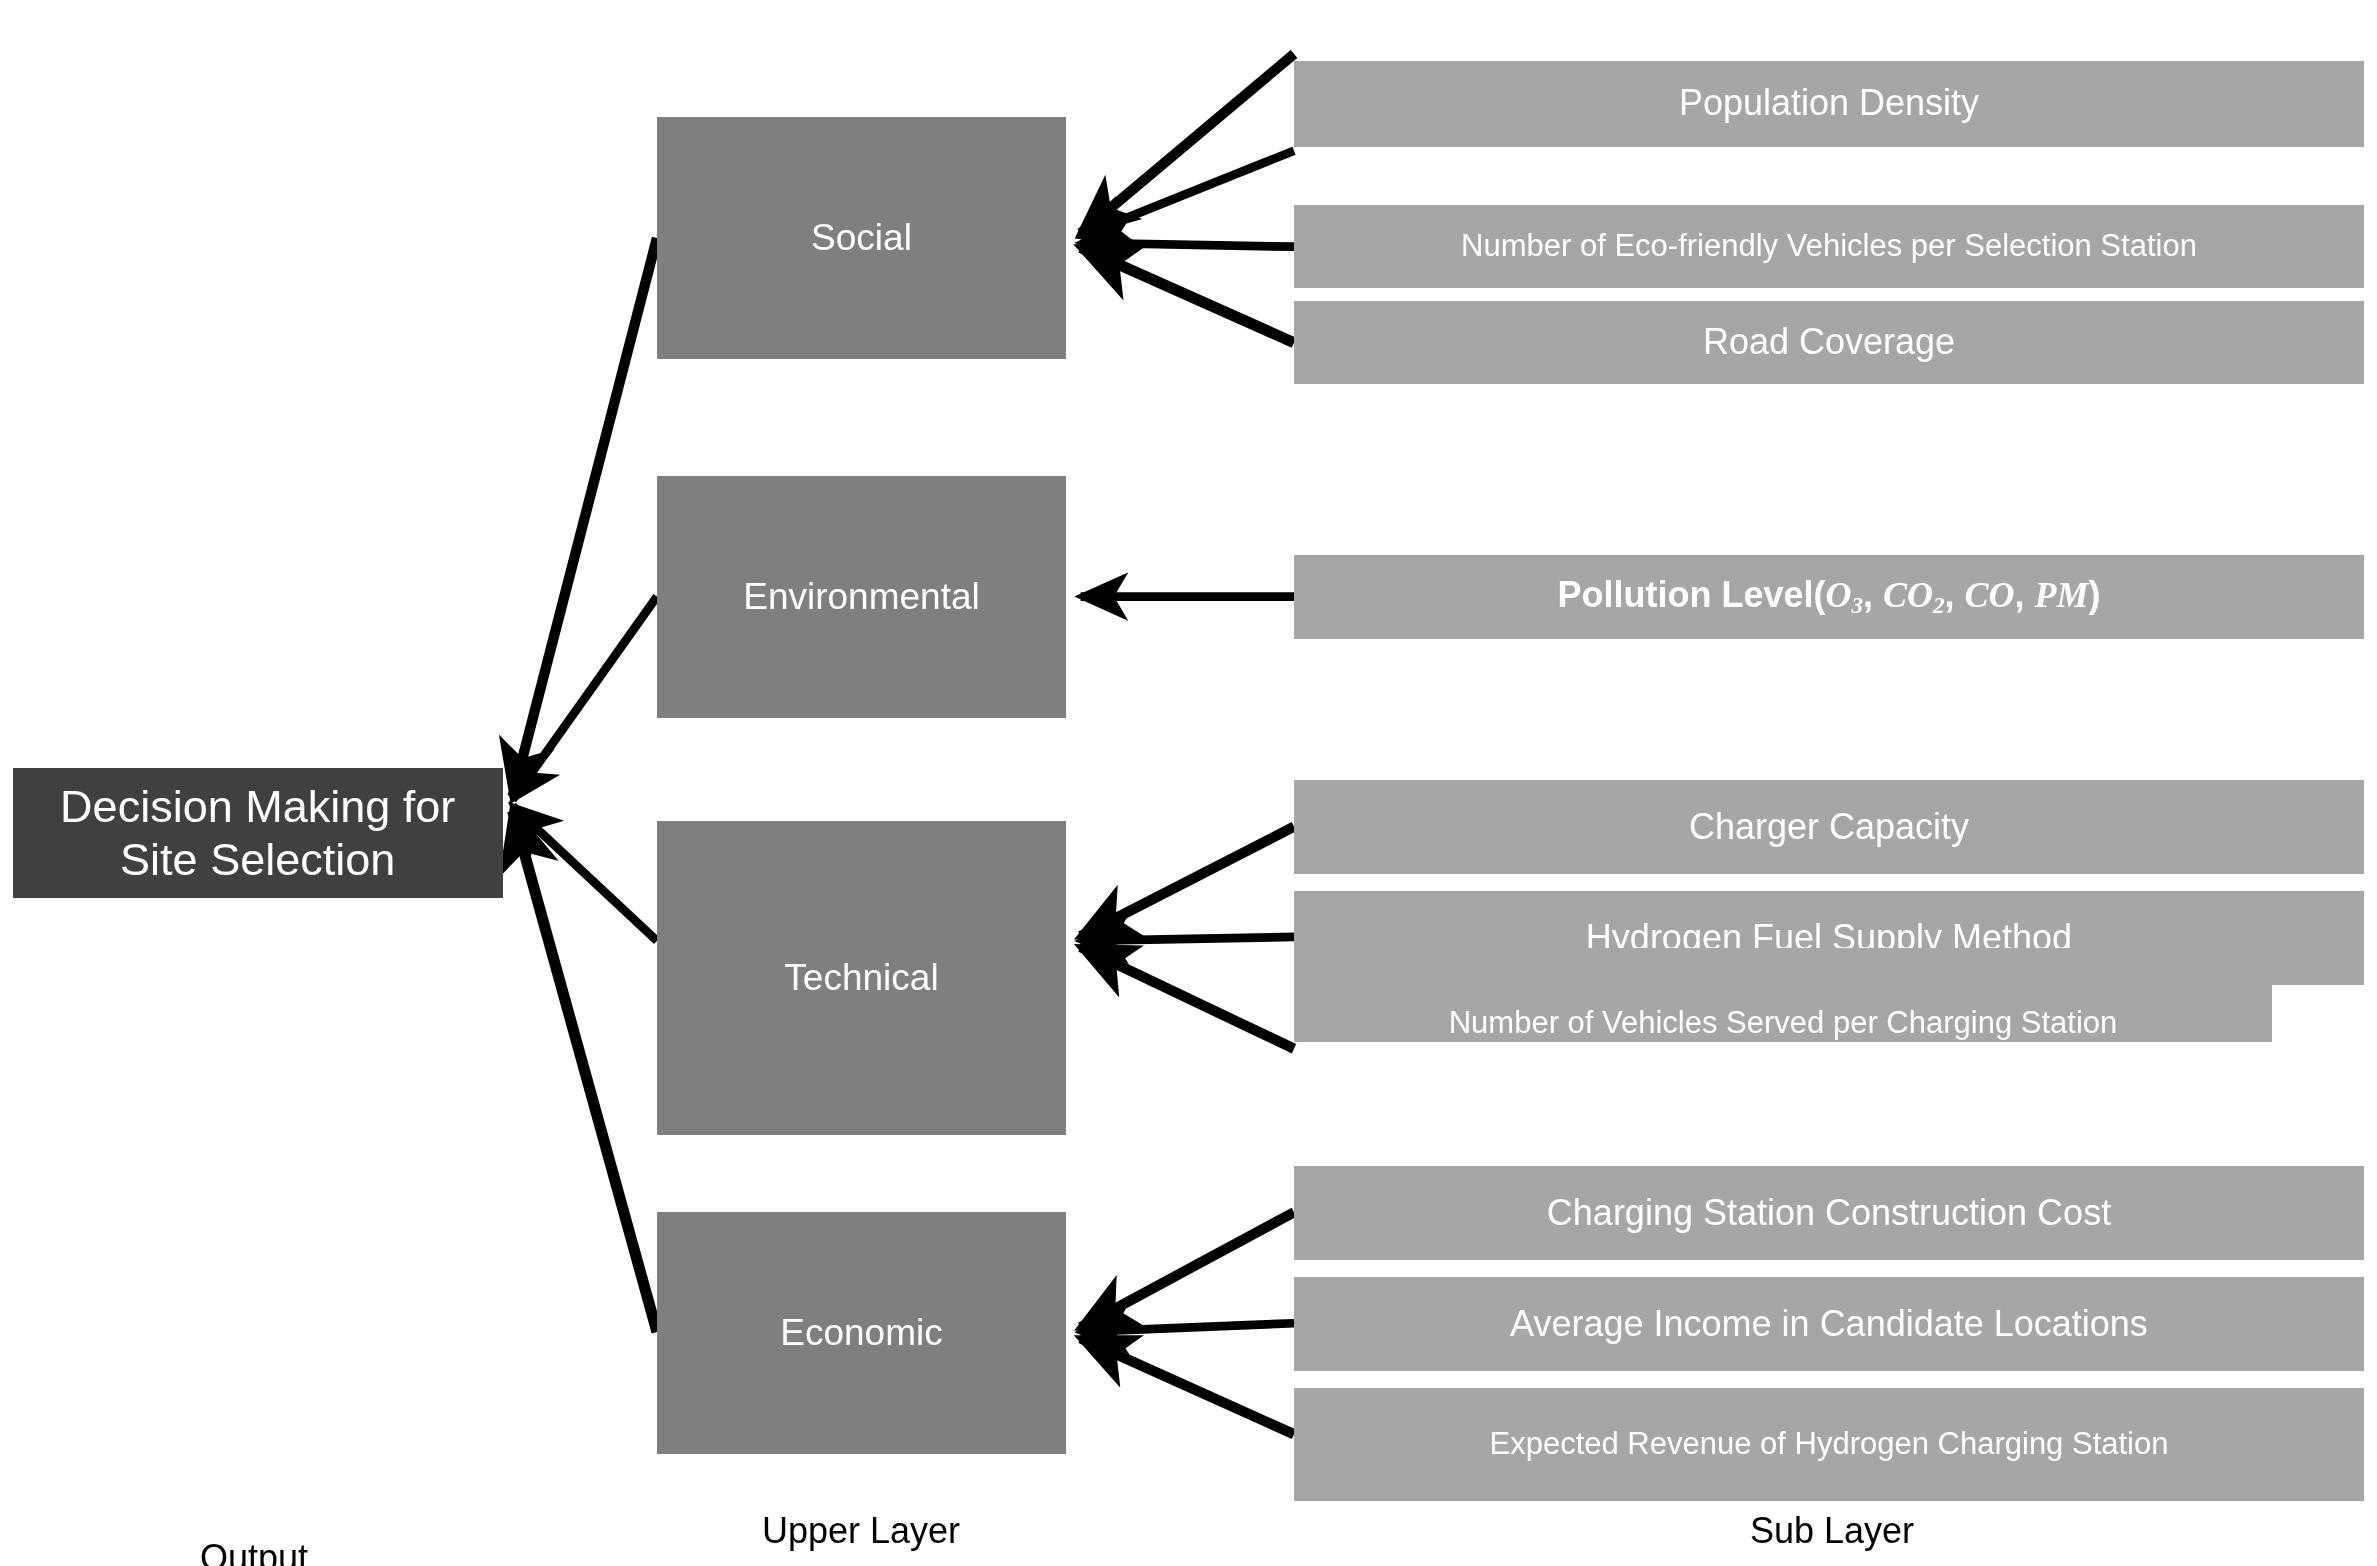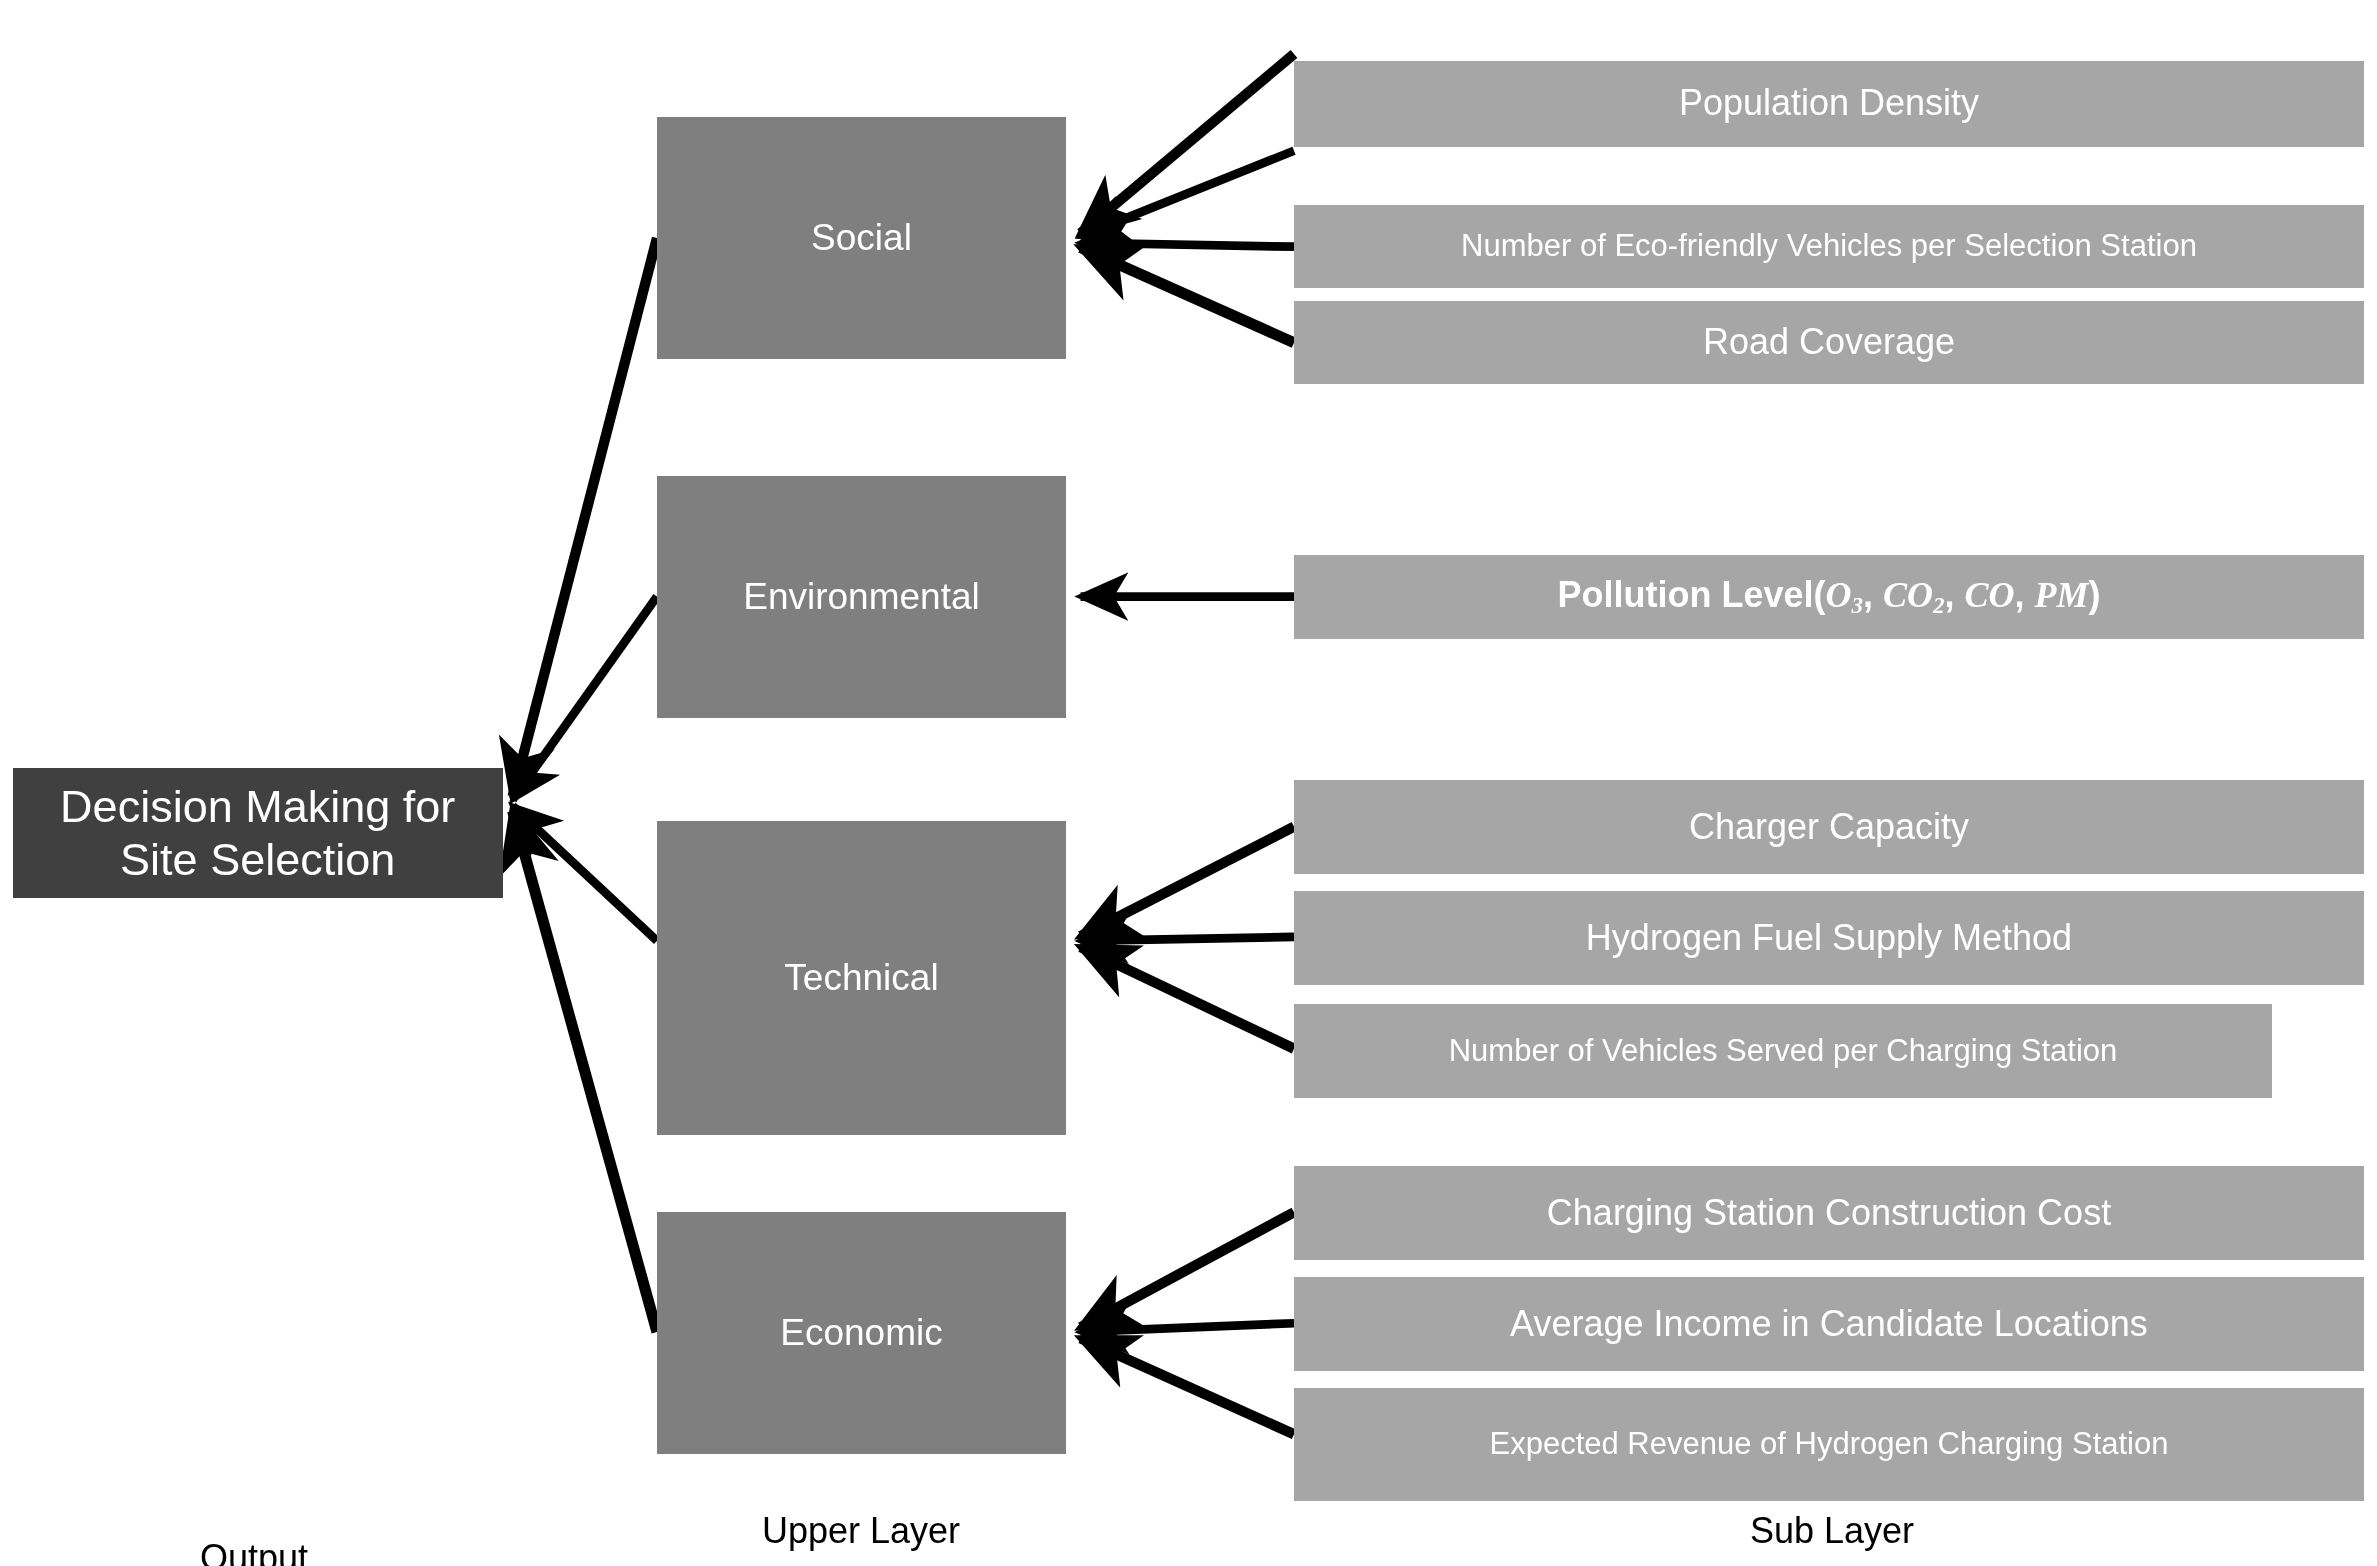--- a/index.html
+++ b/index.html
@@ -153,21 +153,21 @@
   </div>
 
   <div class="node sub" style="left:1294px; top:780px; width:1070px; height:94px;">
     <span>Charger Capacity</span>
   </div>
 
   <div class="node sub" style="left:1294px; top:891px; width:1070px; height:94px;">
     <span>Hydrogen Fuel Supply Method</span>
   </div>
 
-  <div class="node sub small" style="left:1294px; top:1004px; width:978px; height:94px;">
+  <div class="node sub small" style="left:1294px; top:948px; width:978px; height:94px;align-items:flex-end;">
     <span>Number of Vehicles Served per Charging Station</span>
   </div>
 
   <div class="node sub" style="left:1294px; top:1166px; width:1070px; height:94px;">
     <span>Charging Station Construction Cost</span>
   </div>
 
   <div class="node sub" style="left:1294px; top:1277px; width:1070px; height:94px;">
     <span>Average Income in Candidate Locations</span>
   </div>

